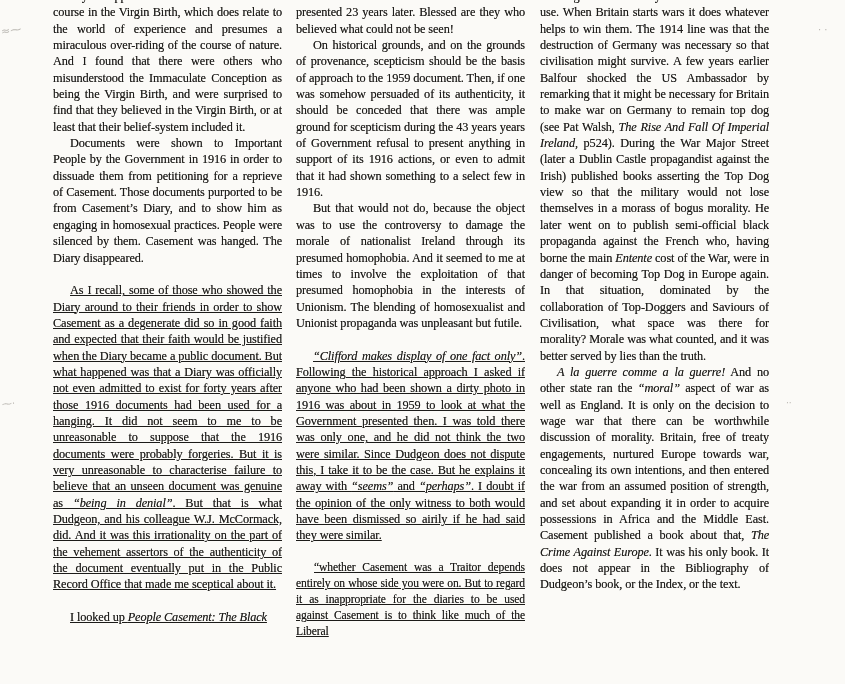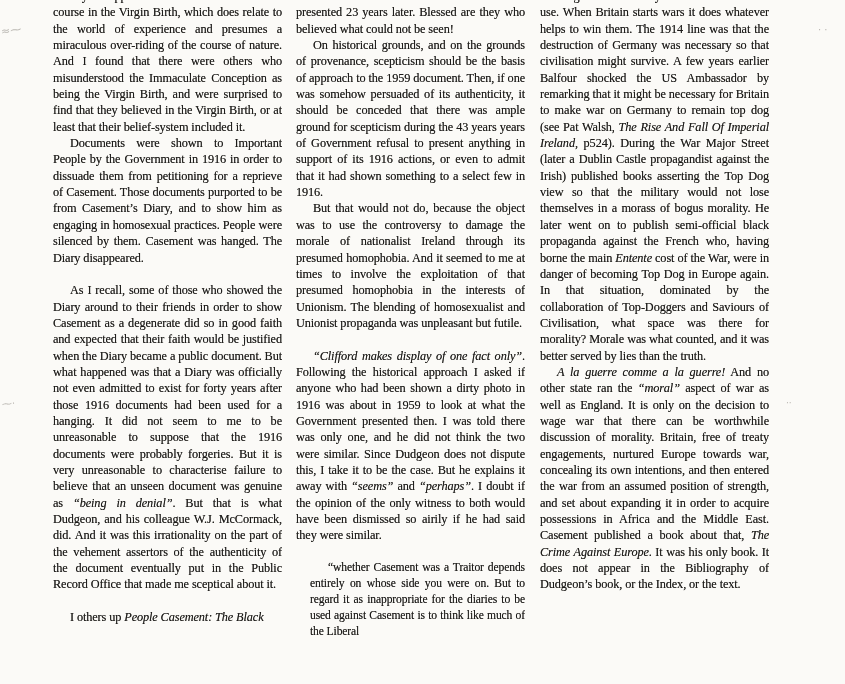--- a/index.html
+++ b/index.html
@@ -17,25 +17,24 @@
   .col p{
     margin:0;
     font-size:12.3px;
     line-height:16.35px;
     text-align:justify;
     text-indent:17px;
     letter-spacing:-0.12px;
     text-shadow:0 0 0.55px rgba(25,22,18,0.6);
   }
   .col p.noindent{text-indent:0;}
-  .col p.gap{margin-top:16.35px;}
+  .col p.gap{margin-top:16.35px;text-decoration:underline;}
   .col p.quote{
     font-size:11.6px;
     line-height:16.1px;
-    margin-left:14px;
     text-indent:18px;
   }
   .it{font-style:italic;}
   .mark{
     position:absolute;
     color:#85807a;
     opacity:0.55;
     font-size:11px;
     font-family:"DejaVu Sans",sans-serif;
     white-space:pre;
@@ -44,21 +43,21 @@
 </style>
 </head>
 <body>
 
 <div class="page">
   <div class="col" style="left:53px;width:229px;">
     <div class="col-inner">
         <p class="noindent"><span>usually disappointed from it. I believed of course in the Virgin Birth, which does relate to the world of experience and presumes a miraculous over-riding of the course of nature.  And I found that there were others who misunderstood the Immaculate Conception as being the Virgin Birth, and were surprised to find that they believed in the Virgin Birth, or at least that their belief-system included it.</span></p>
         <p><span>Documents were shown to Important People by the Government in 1916 in order to dissuade them from petitioning for a reprieve of Casement.  Those documents purported to be from Casement’s Diary, and to show him as engaging in homosexual practices.  People were silenced by them.  Casement was hanged. The Diary disappeared.</span></p>
         <p class="gap"><span>As I recall, some of those who showed the Diary around to their friends in order to show Casement as a degenerate did so in good faith and expected that their faith would be justified when the Diary became a public document.  But what happened was that a Diary was officially not even admitted to exist for forty years after those 1916 documents had been used for a hanging.  It did not seem to me to be unreasonable to suppose that the 1916 documents were probably forgeries.  But it is very unreasonable to characterise failure to believe that an unseen document was genuine as </span><span class="it">“being in denial”</span><span>.  But that is what Dudgeon, and his colleague W.J. McCormack, did.  And it was this irrationality on the part of the vehement assertors of the authenticity of the document eventually put in the Public Record Office that made me sceptical about it.</span></p>
-        <p class="gap"><span>I others up </span><span class="it">People Casement: The Black</span></p>
+        <p class="gap"><span>I looked up </span><span class="it">People Casement: The Black</span></p>
       </div>
   </div>
   <div class="col" style="left:296px;width:229px;">
     <div class="col-inner">
         <p class="noindent"><span>was rewarded when a document was in fact presented 23 years later.  Blessed are they who believed what could not be seen!</span></p>
         <p><span>On historical grounds, and on the grounds of provenance, scepticism should be the basis of approach to the 1959 document.  Then, if one was somehow persuaded of its authenticity, it should be conceded that there was ample ground for scepticism during the 43 years years of Government refusal to present anything in support of its 1916 actions, or even to admit that it had shown something to a select few in 1916.</span></p>
         <p><span>But that would not do, because the object was to use the controversy to damage the morale of nationalist Ireland through its presumed homophobia.  And it seemed to me at times to involve the exploitation of that presumed homophobia in the interests of Unionism.  The blending of homosexualist and Unionist propaganda was unpleasant but futile.</span></p>
         <p class="gap"><span class="it">“Clifford makes display of one fact only”</span><span>.  Following the historical approach I asked if anyone who had been shown a dirty photo in 1916 was about in 1959 to look at what the Government presented then.  I was told there was only one, and he did not think the two were similar.  Since Dudgeon does not dispute this, I take it to be the case.  But he explains it away with </span><span class="it">“seems”</span><span> and </span><span class="it">“perhaps”</span><span>.  I doubt if the opinion of the only witness to both would have been dismissed so airily if he had said they were similar.</span></p>
         <p class="quote gap"><span>“whether Casement was a Traitor depends entirely on whose side you were on.  But to regard it as inappropriate for the diaries to be used against Casement is to think like much of the Liberal</span></p>
       </div>

